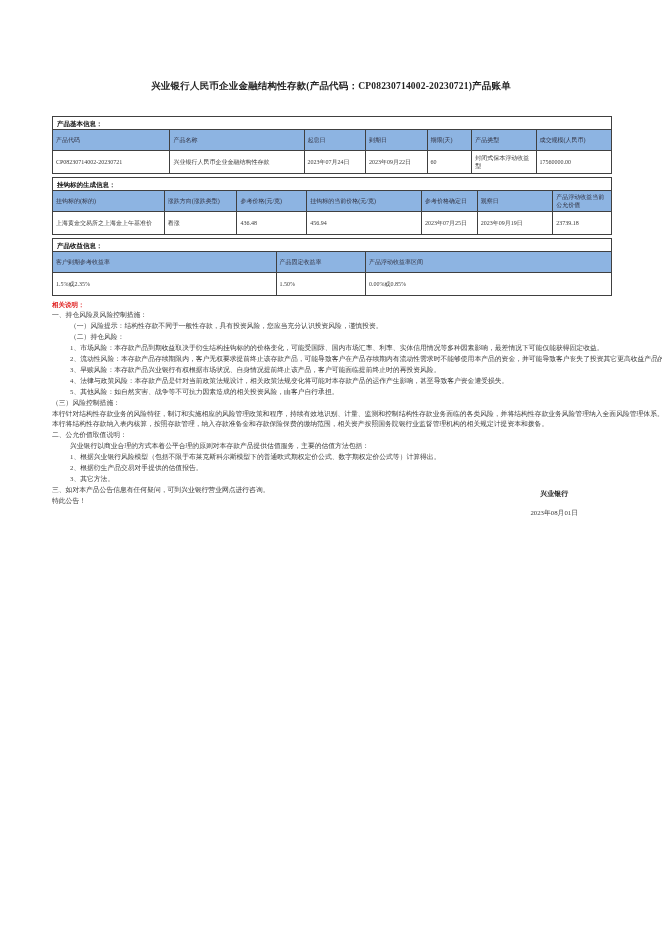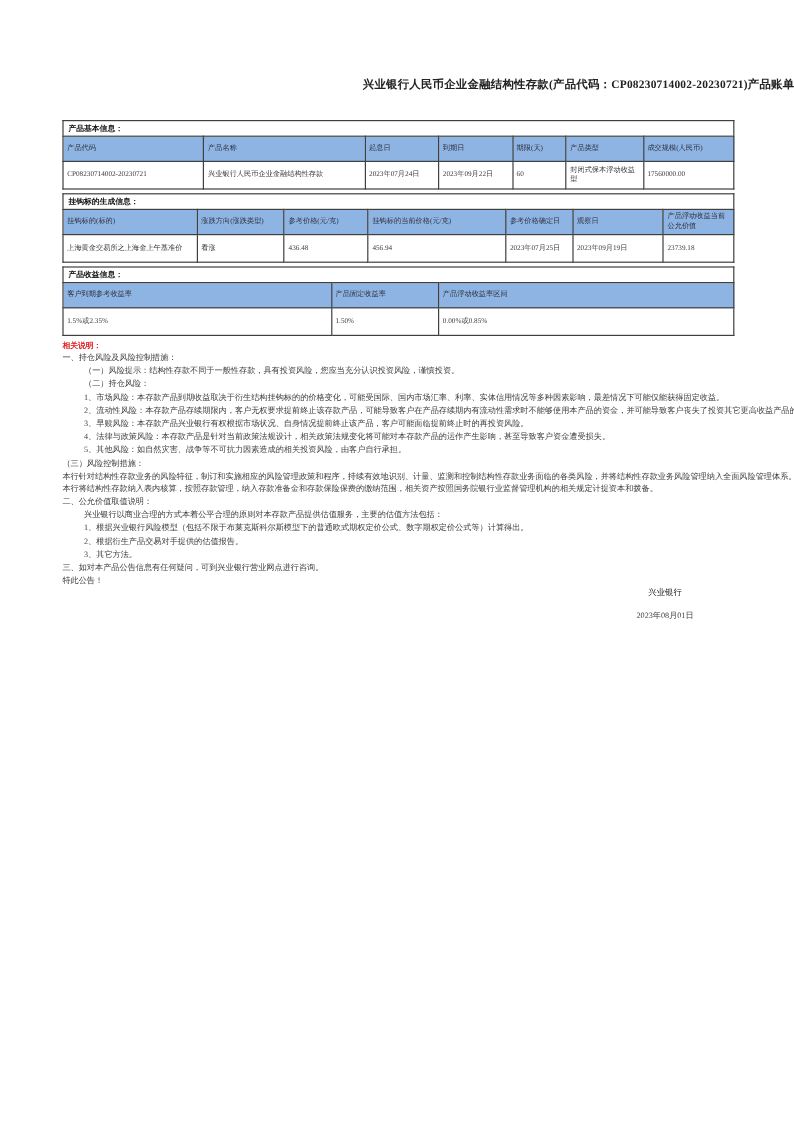--- a/index.html
+++ b/index.html
@@ -2,22 +2,22 @@
 <html><head>
 <meta charset="utf-8">
 <style>
   html,body{margin:0;padding:0;}
   body{
     width:662px;height:936px;background:#ffffff;
     font-family:"Liberation Serif","DejaVu Serif",serif;
     color:#333;position:relative;overflow:hidden;
   }
   .doc-title{
-    padding-top:64px;text-align:right;
-    font-size:9.5px;font-weight:bold;color:#222;letter-spacing:.2px;
+    padding-top:64px;text-align:center;
+    font-size:9.5px;font-weight:bold;color:#222;letter-spacing:.2px;margin-top:16px;
   }
   .tables-wrap{margin:23px 50px 0 52px;width:560px;}
   .section{margin-bottom:3px;}
   .sec-title{
     border:1px solid #404040;border-bottom:0;
     padding:3px 4px 2px 4px;font-size:6.5px;font-weight:bold;color:#111;
     background:#fff;line-height:1.1;
   }
   table{border-collapse:collapse;width:560px;table-layout:fixed;}
   th,td{
@@ -29,21 +29,21 @@
   .notes{margin:4px 50px 0 52px;width:560px;}
   .notes-label{color:#E02020;font-weight:bold;font-size:6.5px;line-height:10px;}
   .note-line{
     font-size:6.8px;line-height:10.9px;color:#3c3c3c;
     white-space:nowrap;
   }
   .note-line.ind{padding-left:18px;}
   .sig{
     position:absolute;top:489px;right:84px;text-align:center;
   }
-  .sig-bank{font-size:7px;font-weight:normal;color:#222;}
+  .sig-bank{font-size:7px;font-weight:bold;color:#222;}
   .sig-date{font-size:6.8px;color:#3c3c3c;margin-top:9px;}
 </style>
 </head>
 <body>
 
 <div class="doc-title">兴业银行人民币企业金融结构性存款(产品代码：CP08230714002-20230721)产品账单</div>
 
 <div class="tables-wrap">
 
   <div class="section">

